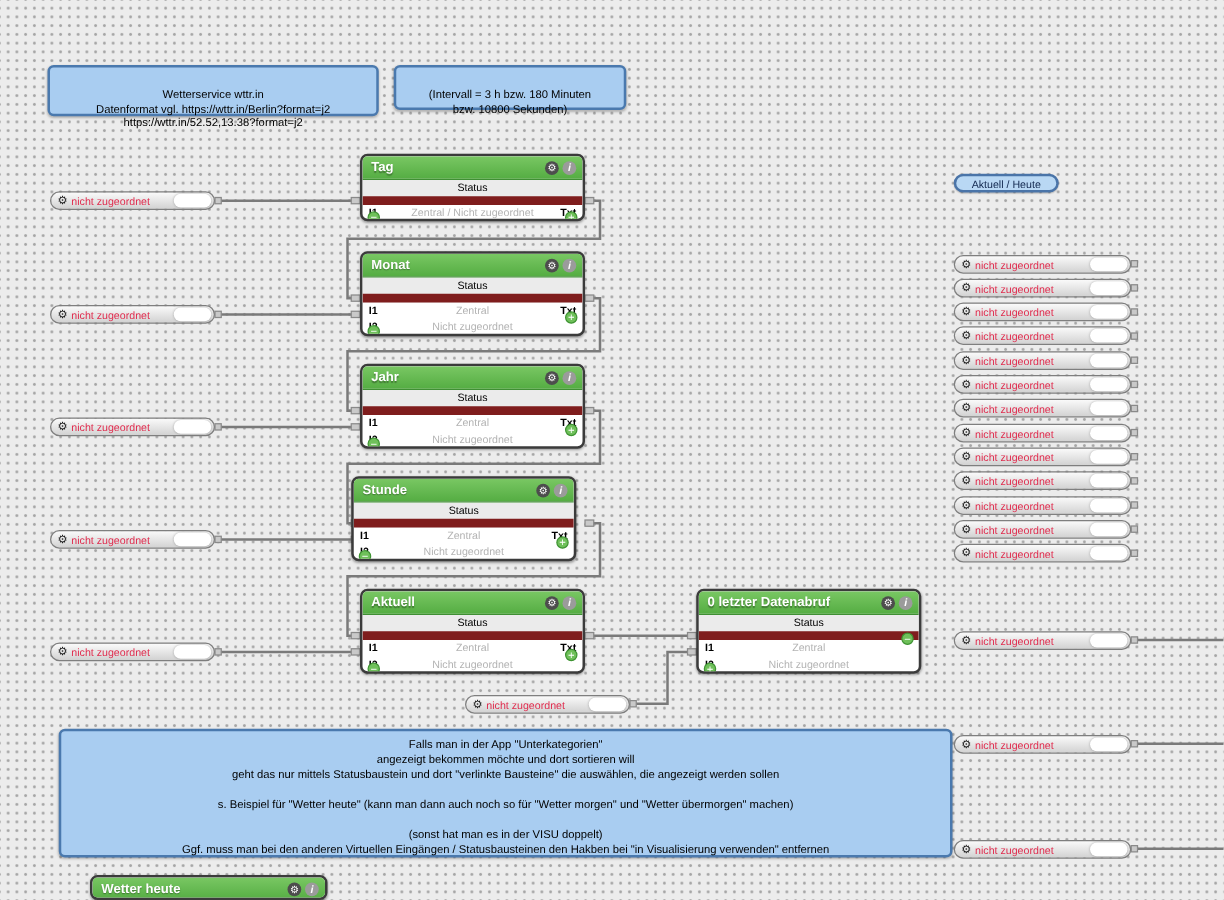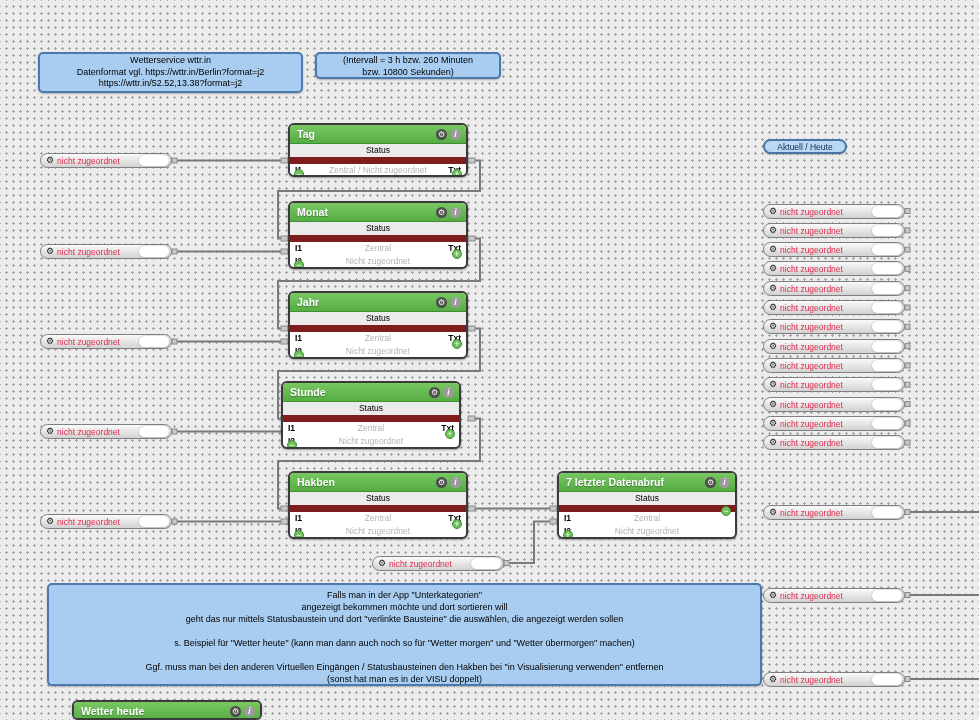--- a/index.html
+++ b/index.html
@@ -10,21 +10,21 @@
     background-image:radial-gradient(circle, #a5a5a5 1px, transparent 1.2px);
     background-size:7px 7px; background-position:3px 3px;
   }
   svg.wires { position:absolute; left:0; top:0; z-index:1; }
 
   
   .note {
     position:absolute; z-index:2; box-sizing:border-box;
     background:#a9cdf1; border:2px solid #4a79ae; border-radius:5px;
     color:#000; font-size:9px; line-height:11.5px; text-align:center;
-    padding:1px 4px; box-shadow:0 1px 2px rgba(0,0,0,.25);
+    padding:16px 4px; box-shadow:0 1px 2px rgba(0,0,0,.25);
   }
   .note .nline { display:block; min-height:11.5px; white-space:nowrap; }
   .note.big .nline { min-height:12px; white-space:normal; }
 
   
   .block {
     position:absolute; z-index:3; box-sizing:border-box;
     background:#fff; border:2px solid #3b3b3b; border-radius:6px;
     overflow:hidden; box-shadow:0 1px 2px rgba(0,0,0,.35);
   }
@@ -144,21 +144,21 @@
       <rect x="905" y="676.5" width="5" height="5"></rect>
     </g>
   </svg>
 
   <div class="note" style="left:38px;top:52px;width:265px;height:41px">
     <span class="nline">Wetterservice wttr.in</span>
     <span class="nline">Datenformat vgl. https://wttr.in/Berlin?format=j2</span>
     <span class="nline">https://wttr.in/52.52,13.38?format=j2</span>
   </div>
   <div class="note" style="left:315px;top:52px;width:186px;height:27px">
-    <span class="nline">(Intervall = 3 h bzw. 260 Minuten</span>
+    <span class="nline">(Intervall = 3 h bzw. 180 Minuten</span>
     <span class="nline">bzw. 10800 Sekunden)</span>
   </div>
 
   <div class="blue-btn" style="left:763px;top:139px;width:84px;height:15px">Aktuell / Heute</div>
 
   <div class="block" style="left:288px;top:123px;width:180px;height:54px">
     <div class="bhead">
       <span class="btitle">Tag</span>
       <span class="bicons">
         <span class="bico gear">⚙</span>
@@ -236,21 +236,21 @@
     <div class="brow">
       <span class="pl">I2</span>
       <span class="pv">Nicht zugeordnet</span>
     </div>
     <span class="ic" style="right:4px;top:46px">+</span>
     <span class="ic" style="left:4px;top:57px">−</span>
   </div>
 
   <div class="block" style="left:288px;top:471px;width:180px;height:68px">
     <div class="bhead">
-      <span class="btitle">Hakben</span>
+      <span class="btitle">Aktuell</span>
       <span class="bicons">
         <span class="bico gear">⚙</span>
         <span class="bico info">i</span>
       </span>
     </div>
     <div class="bstatus">Status</div>
     <div class="brow">
       <span class="pl">I1</span>
       <span class="pv">Zentral</span>
       <span class="pr">Txt</span>
@@ -258,21 +258,21 @@
     <div class="brow">
       <span class="pl">I2</span>
       <span class="pv">Nicht zugeordnet</span>
     </div>
     <span class="ic" style="right:4px;top:46px">+</span>
     <span class="ic" style="left:4px;top:57px">−</span>
   </div>
 
   <div class="block" style="left:557px;top:471px;width:180px;height:68px">
     <div class="bhead">
-      <span class="btitle">7 letzter Datenabruf</span>
+      <span class="btitle">0 letzter Datenabruf</span>
       <span class="bicons">
         <span class="bico gear">⚙</span>
         <span class="bico info">i</span>
       </span>
     </div>
     <div class="bstatus">Status</div>
     <div class="brow">
       <span class="pl">I1</span>
       <span class="pv">Zentral</span>
     </div>
@@ -408,17 +408,17 @@
       <span class="cap"></span>
     </div>
 
   <div class="note big" style="left:47px;top:583px;width:715px;height:103px;padding-top:5px">
     <span class="nline">Falls man in der App "Unterkategorien"</span>
     <span class="nline">angezeigt bekommen möchte und dort sortieren will</span>
     <span class="nline">geht das nur mittels Statusbaustein und dort "verlinkte Bausteine" die auswählen, die angezeigt werden sollen</span>
     <span class="nline"></span>
     <span class="nline">s. Beispiel für "Wetter heute" (kann man dann auch noch so für "Wetter morgen" und "Wetter übermorgen" machen)</span>
     <span class="nline"></span>
+    <span class="nline">(sonst hat man es in der VISU doppelt)</span>
     <span class="nline">Ggf. muss man bei den anderen Virtuellen Eingängen / Statusbausteinen den Hakben bei "in Visualisierung verwenden" entfernen</span>
-    <span class="nline">(sonst hat man es in der VISU doppelt)</span>
   </div>
 
 </div>
 
 </body></html>

